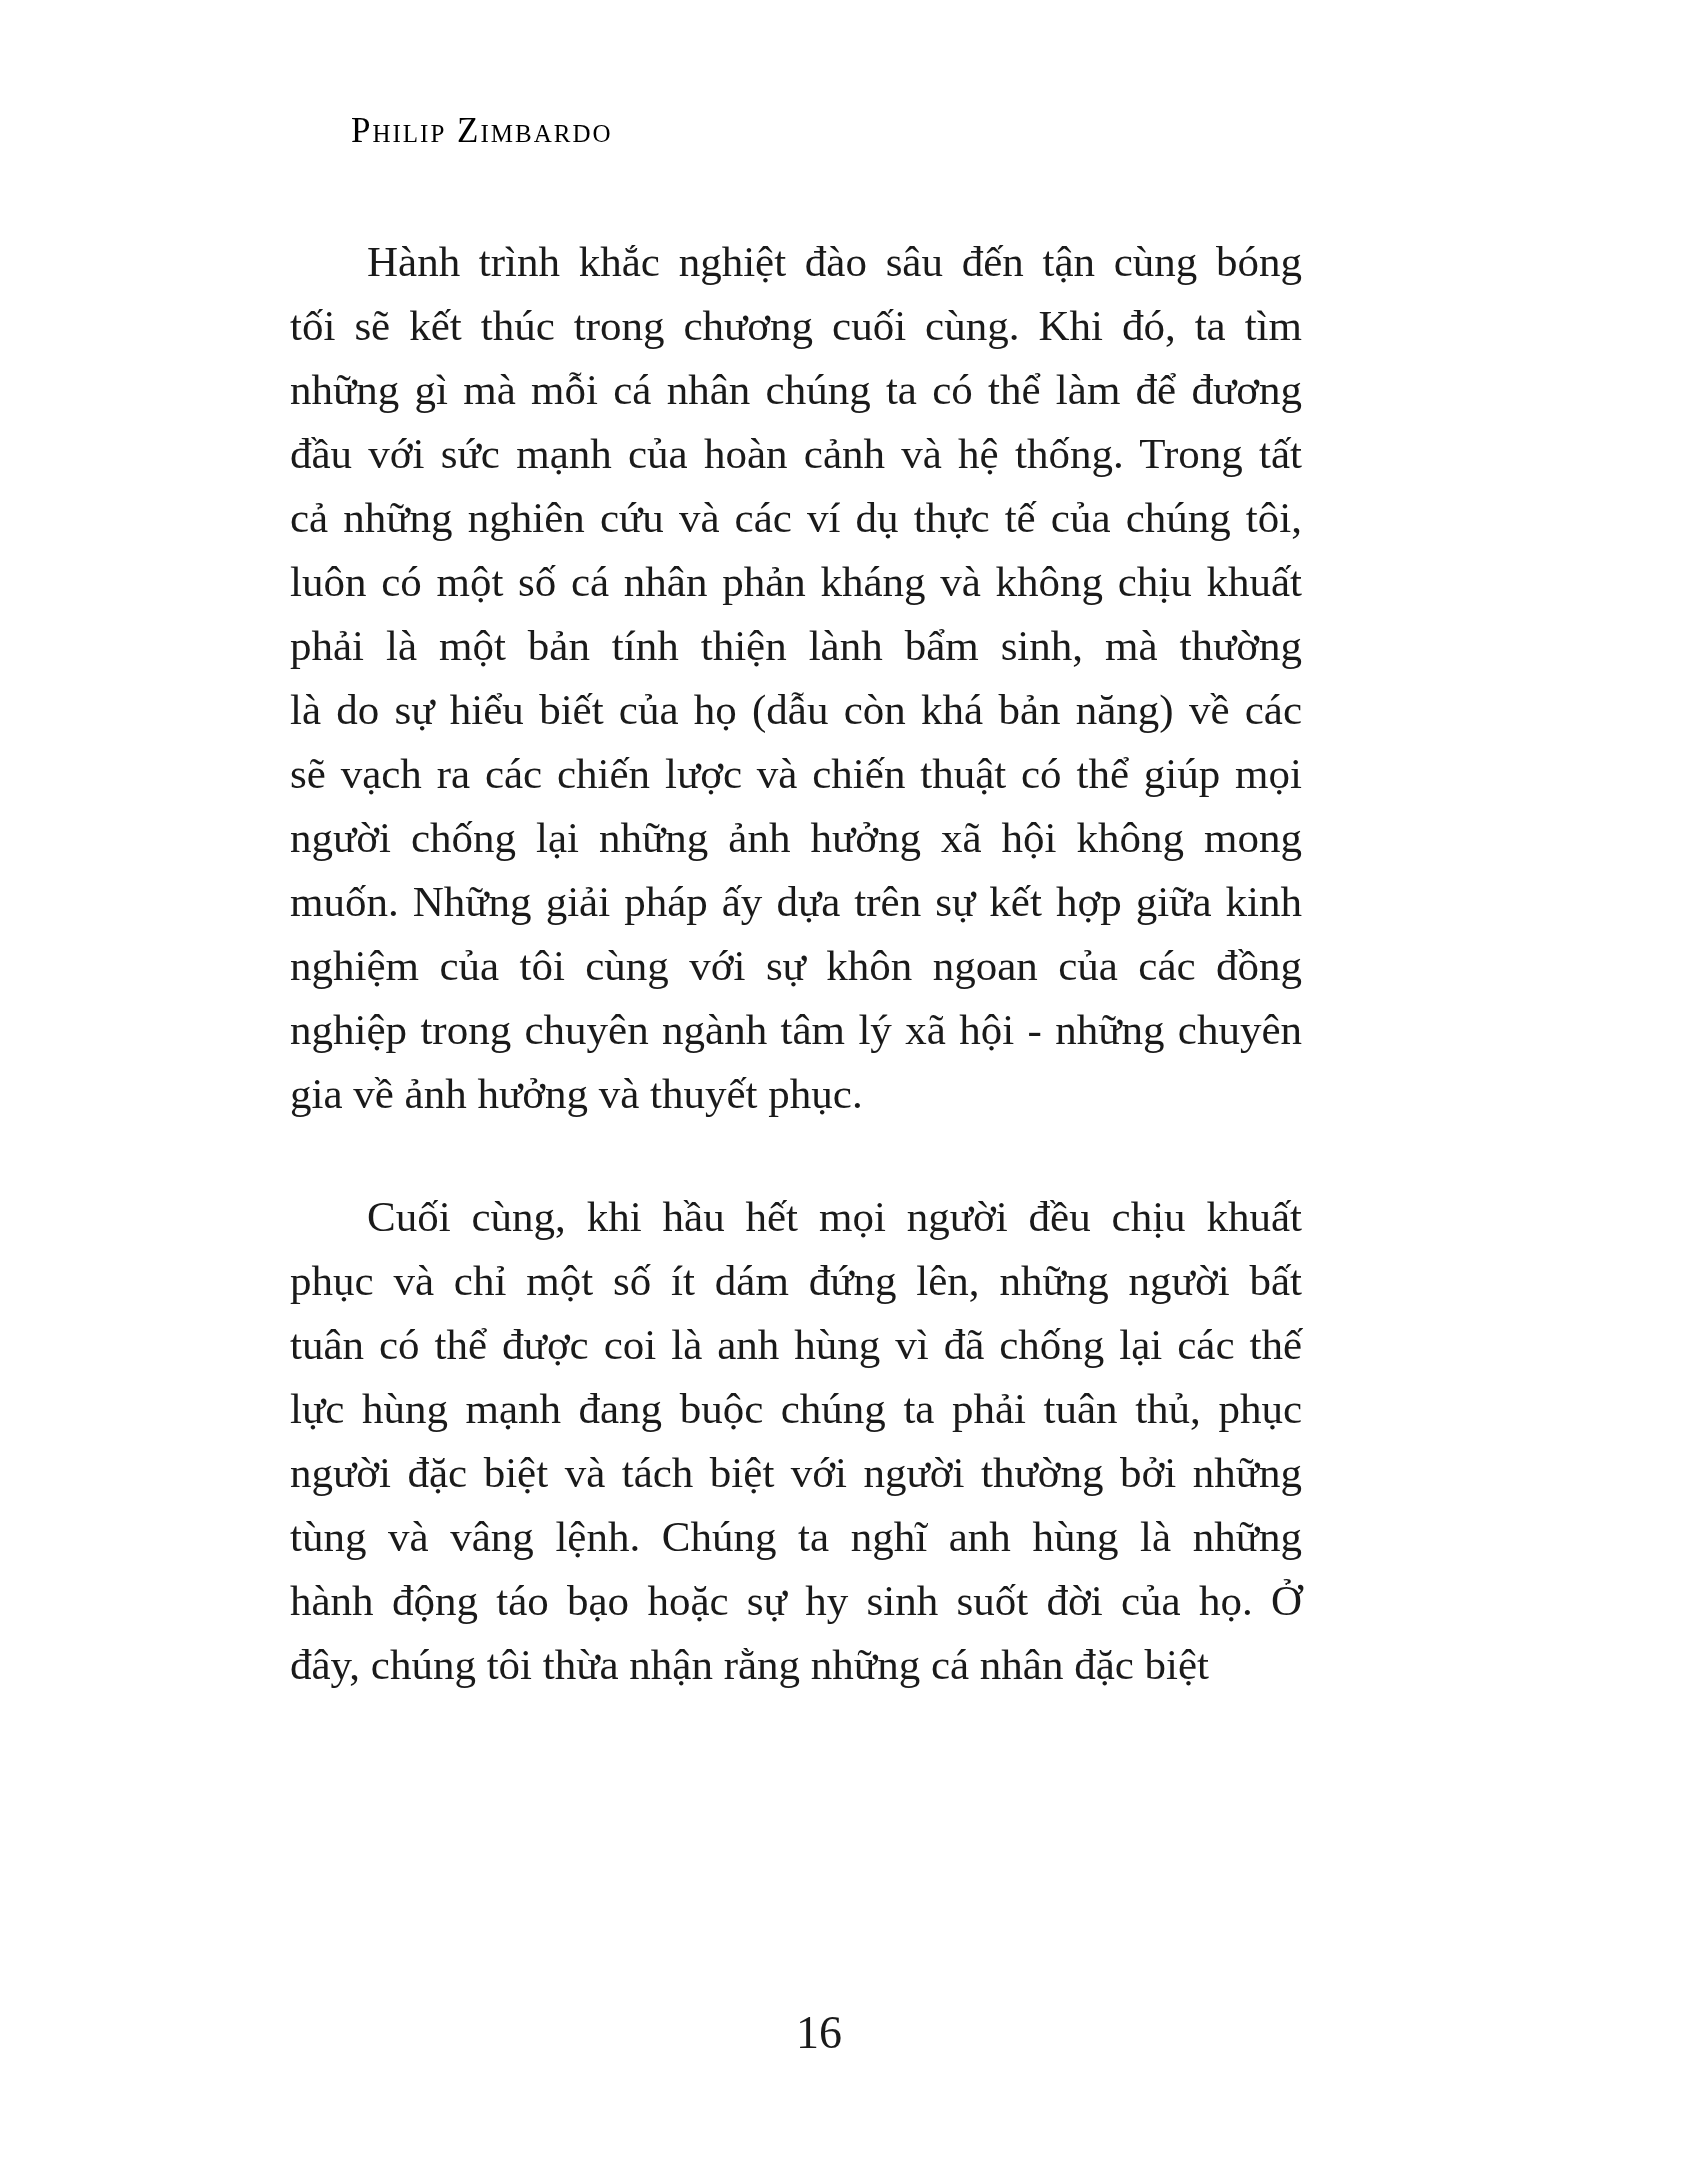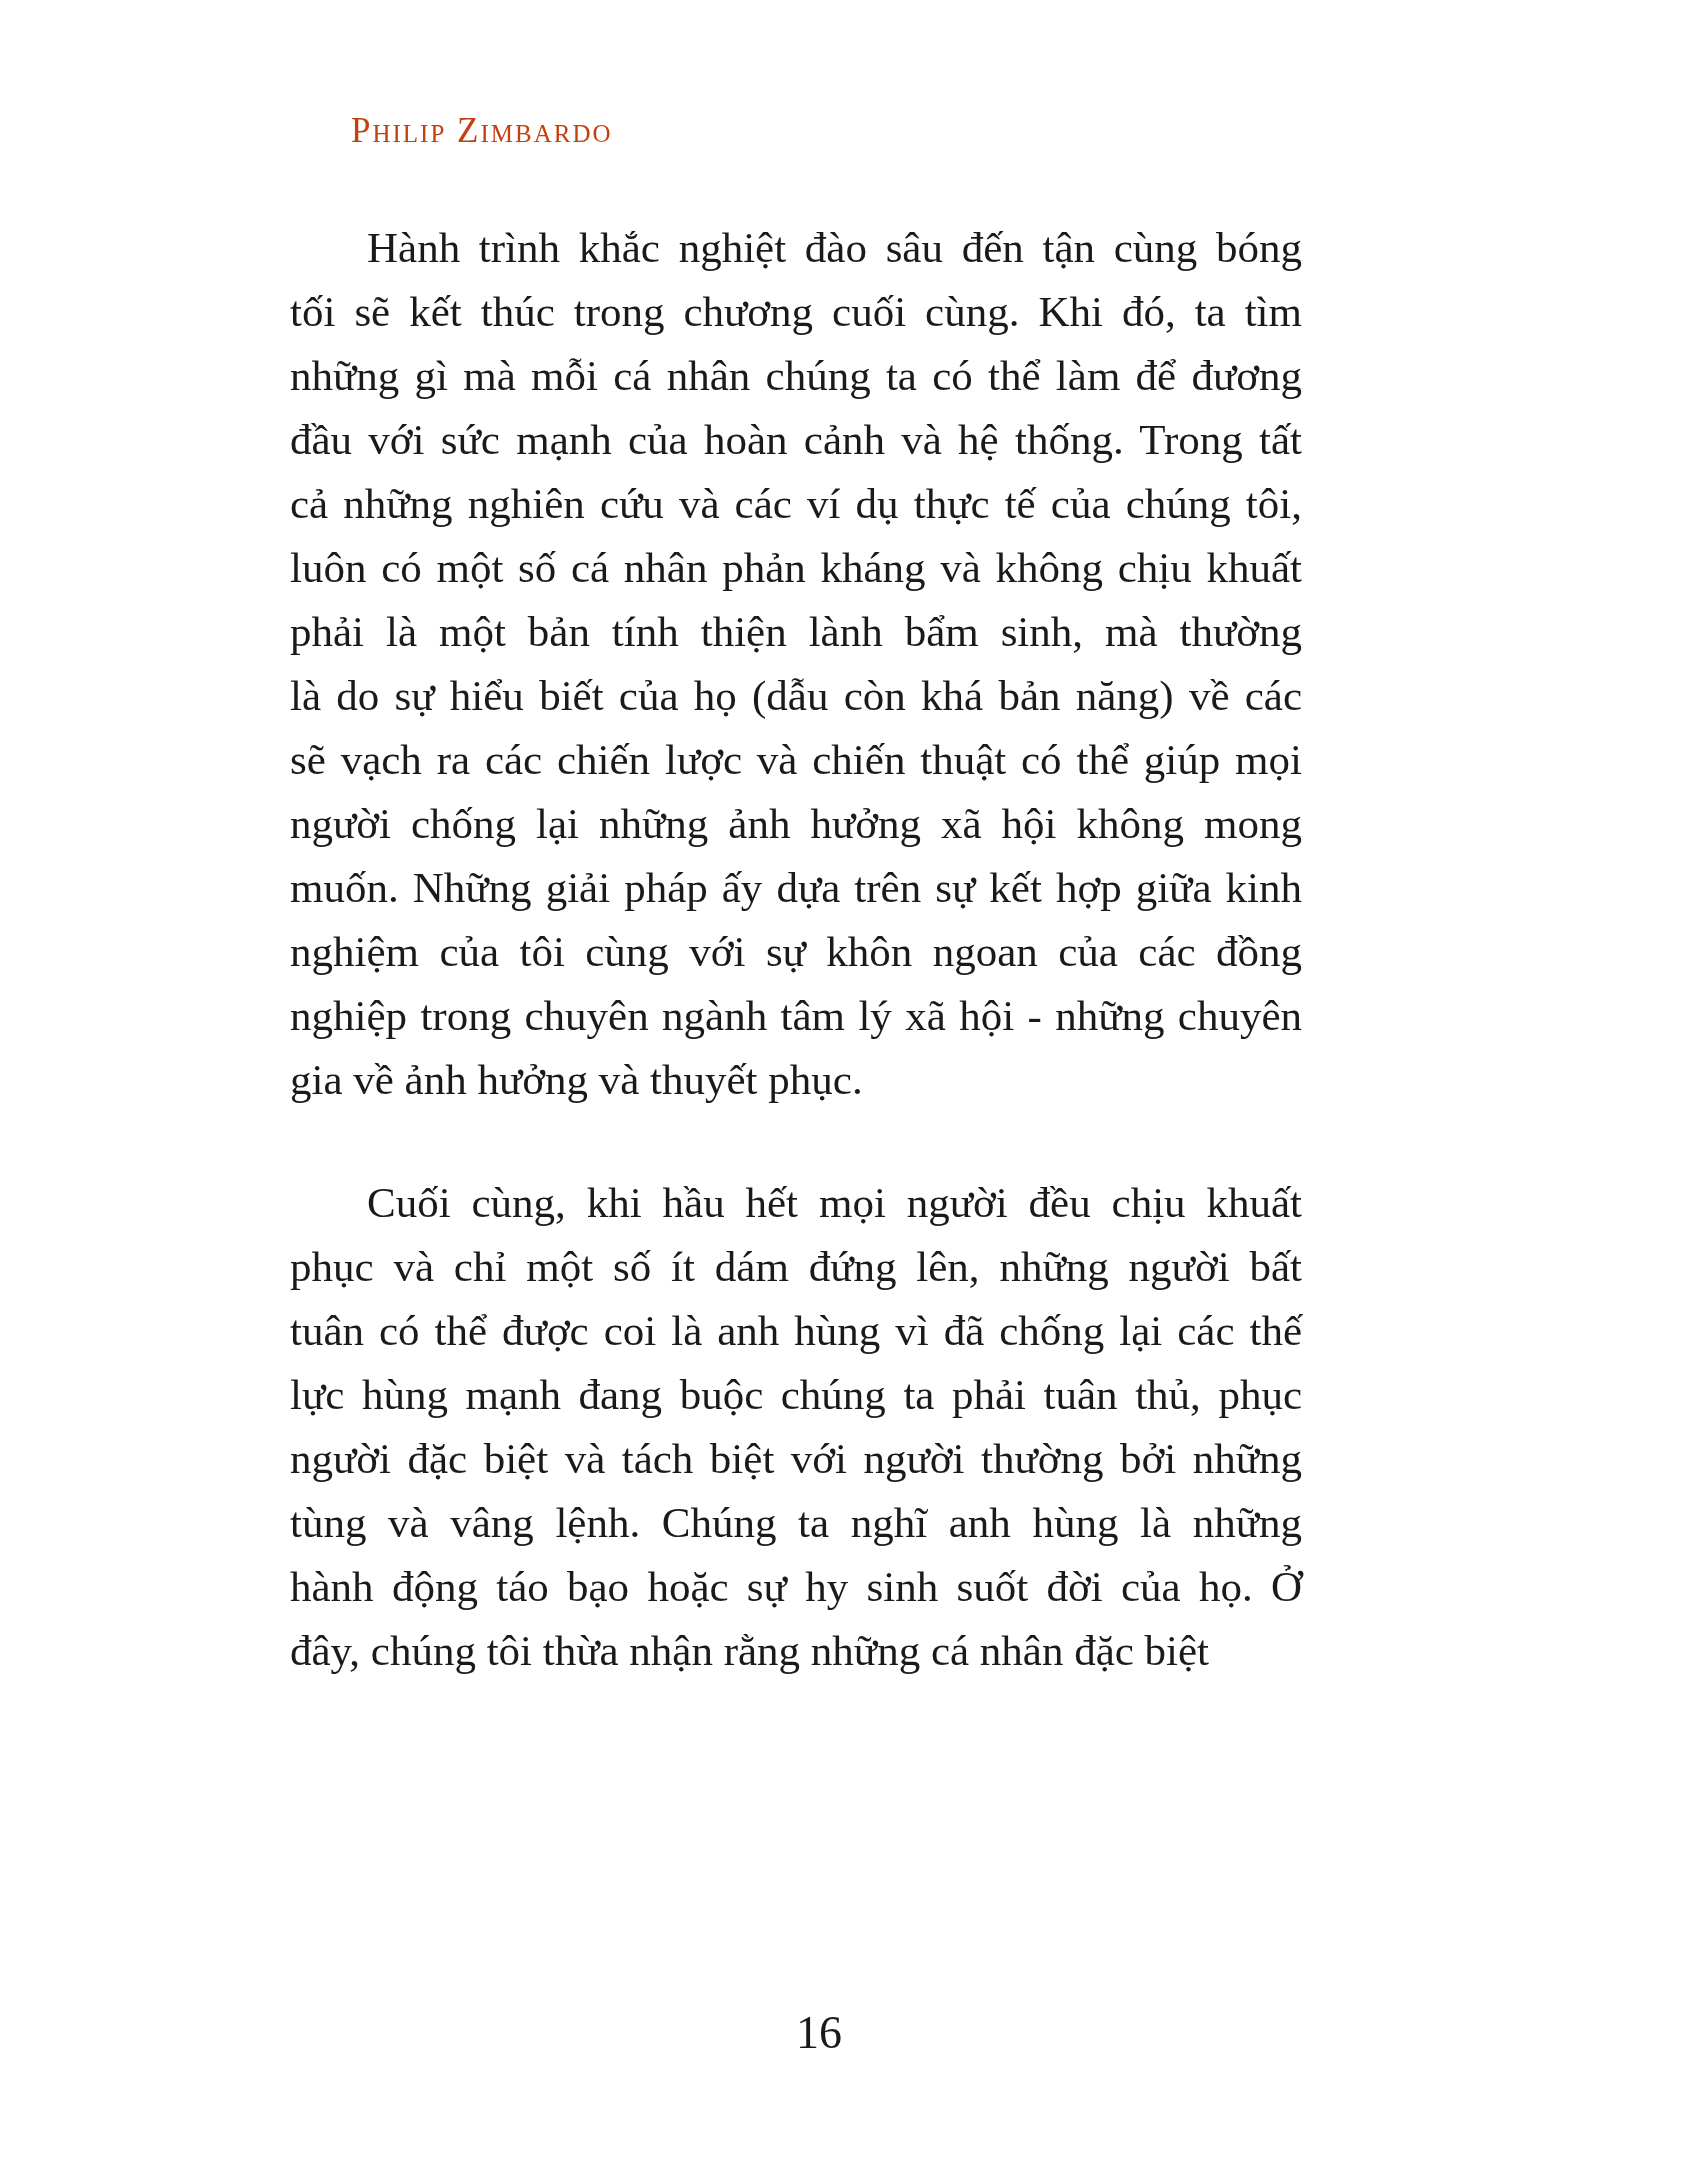--- a/index.html
+++ b/index.html
@@ -22,27 +22,27 @@
   }
   .running-header {
     position: absolute;
     left: 351px;
     top: 111px;
   }
   .author {
     font-variant: small-caps;
     font-size: 35px;
     letter-spacing: 2px;
-    color: #c2410c;
+    color: #000000;
     white-space: nowrap;
   }
   .text-block {
     position: absolute;
     left: 290px;
-    top: 216px;
+    top: 230px;
     width: 1012px;
     font-size: 43px;
     line-height: 64px;
   }
   .paragraph {
     margin: 0;
   }
   .paragraph + .paragraph {
     margin-top: 59px;
   }

